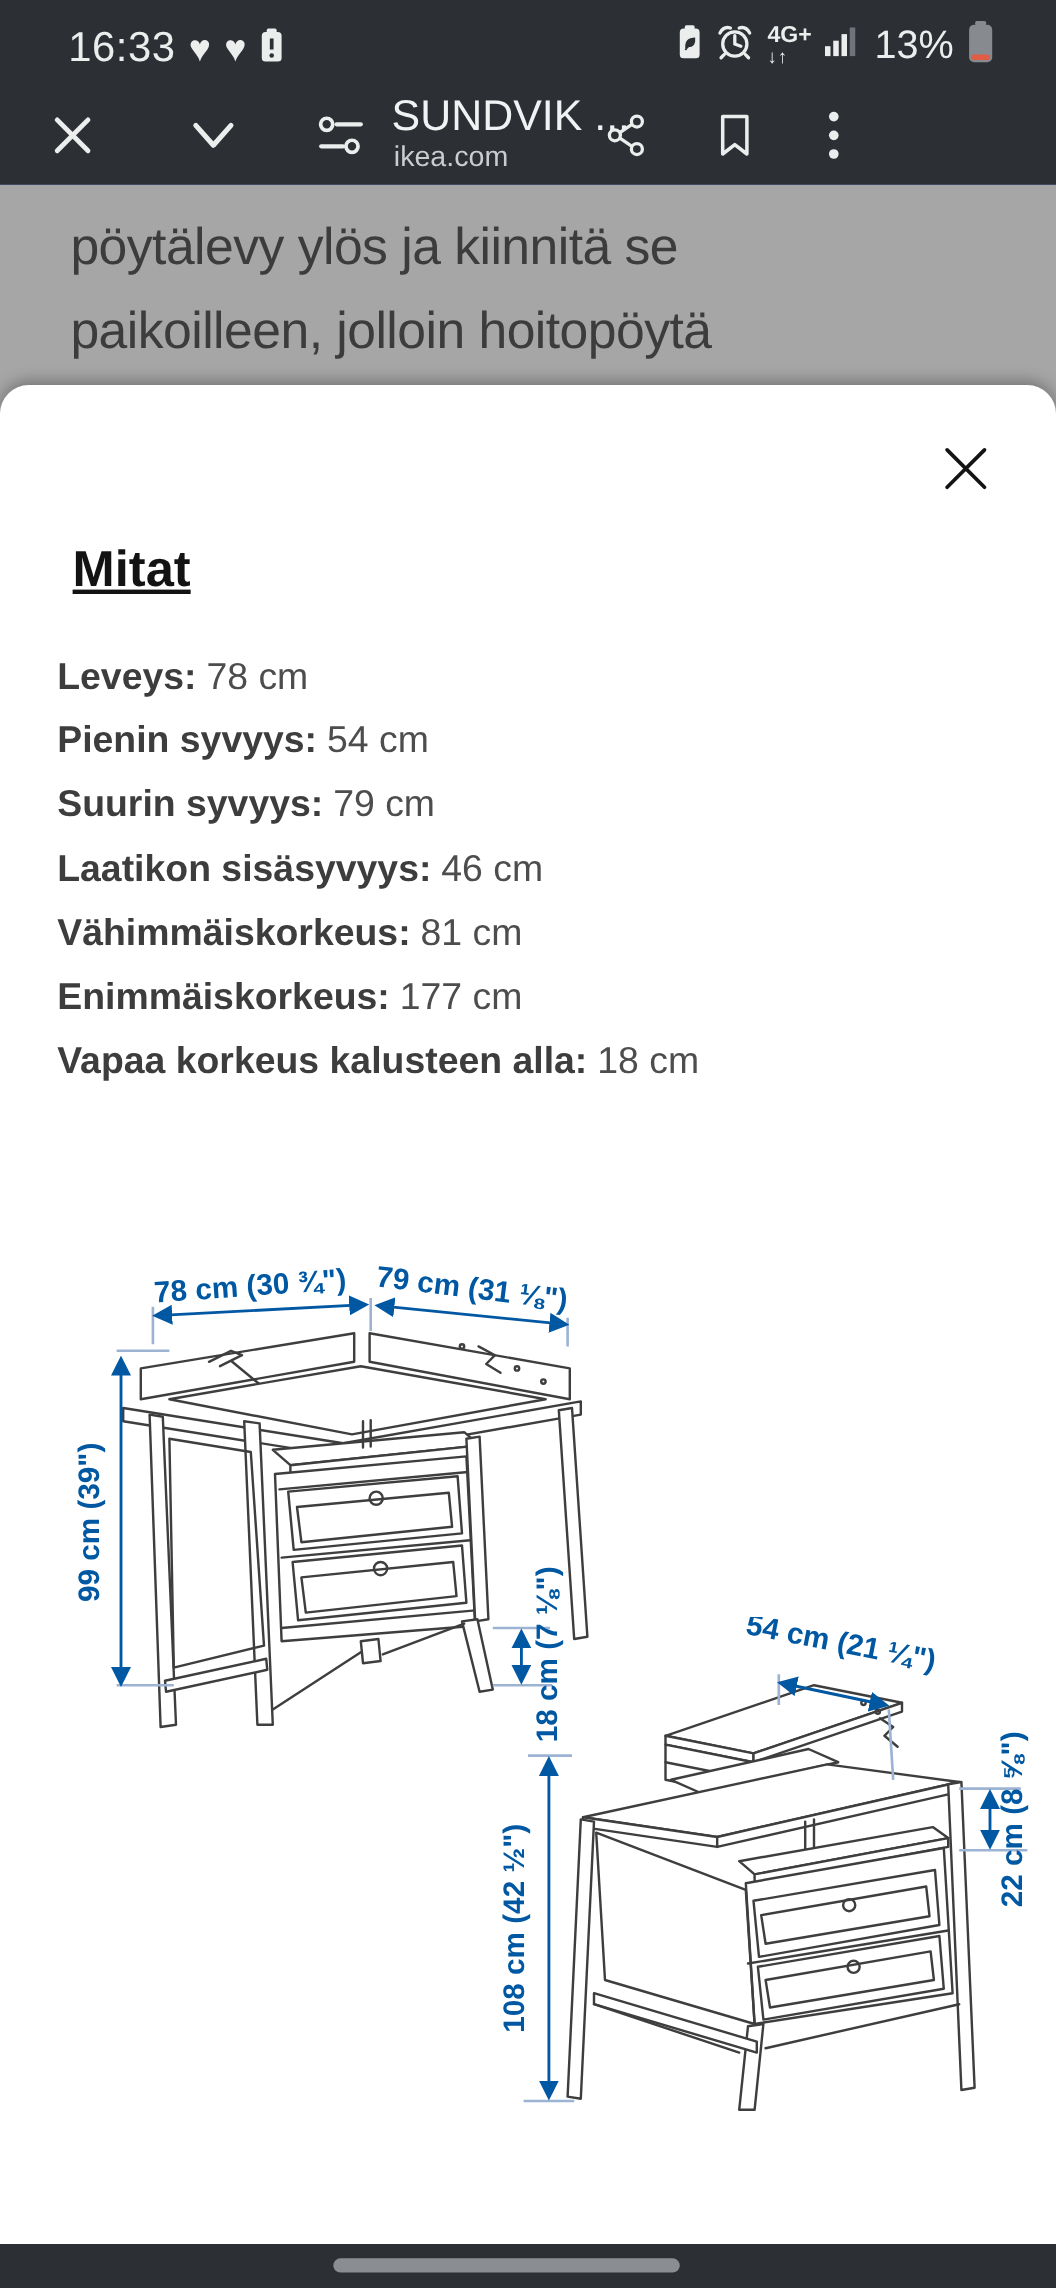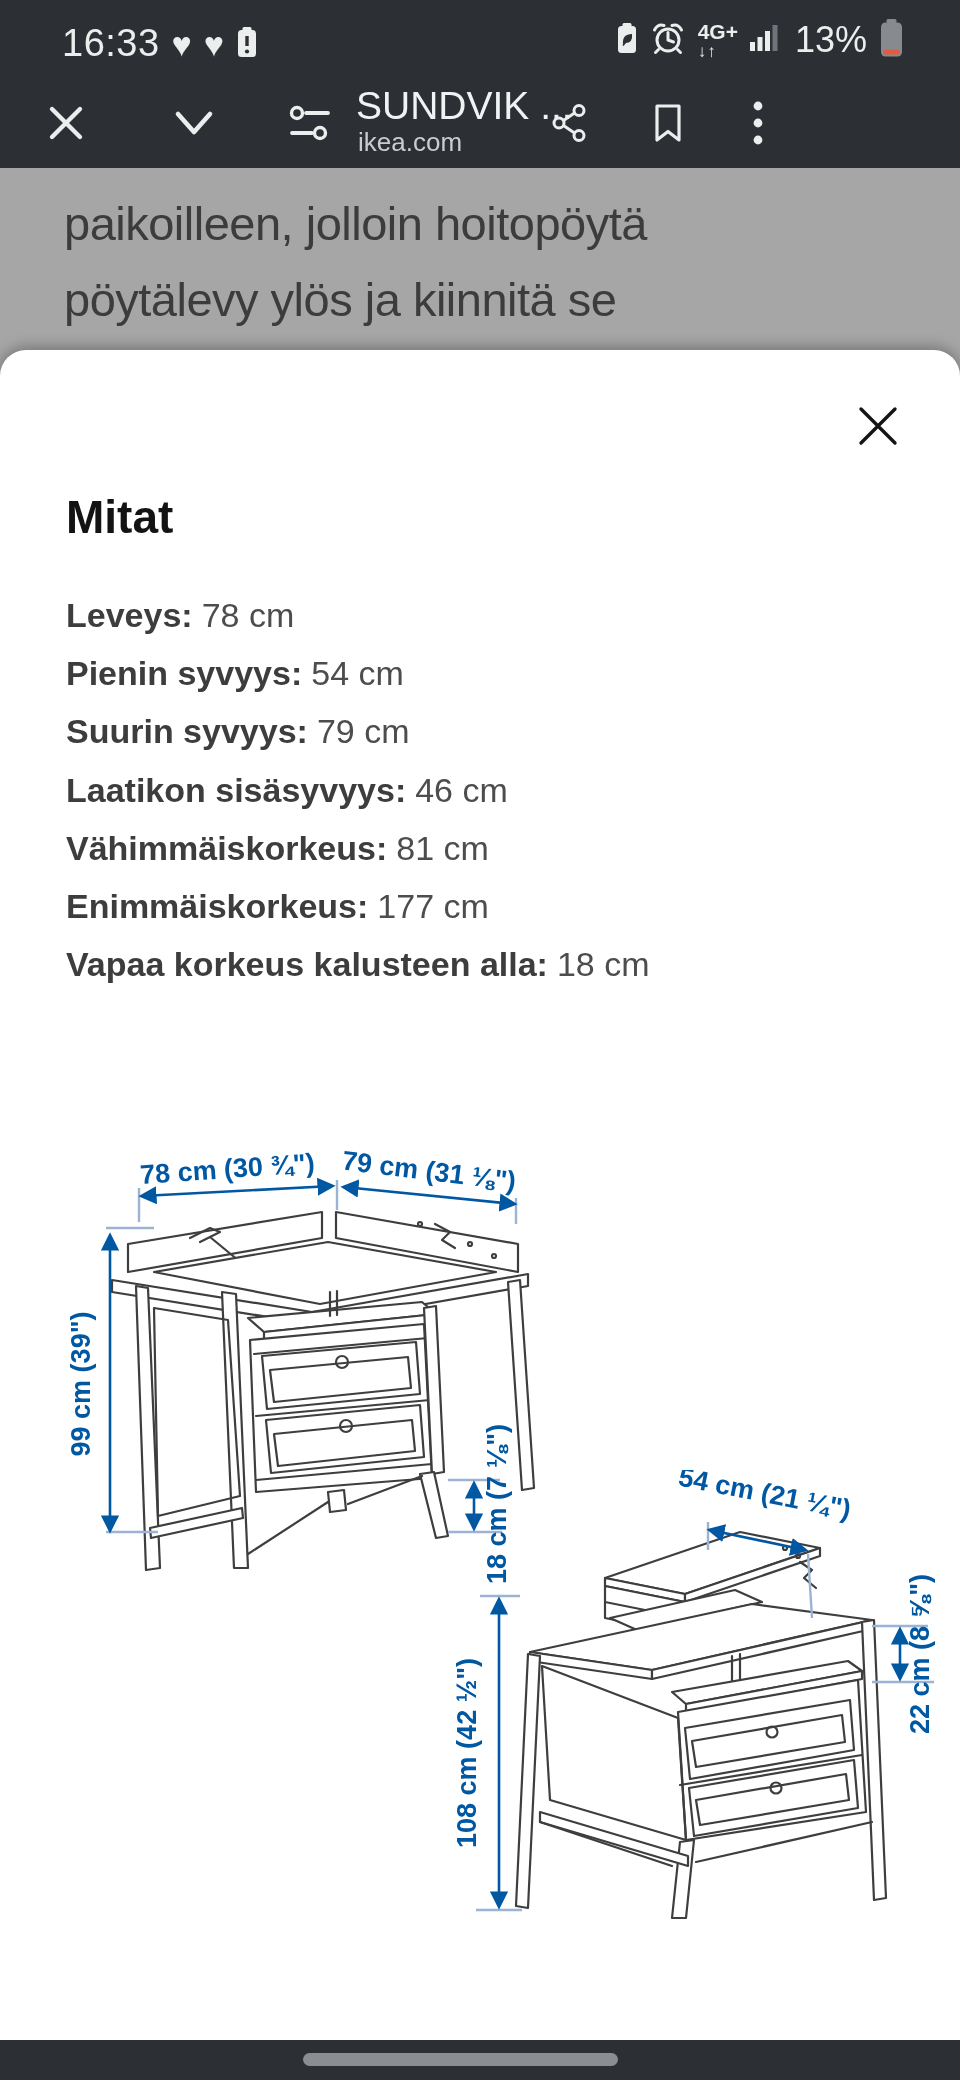--- a/index.html
+++ b/index.html
@@ -25,22 +25,22 @@
   .tb-domain{font-size:26px;line-height:28px;color:#caccce;margin-top:2px;margin-left:2px;}
   
   .dimmed{position:absolute;left:0;top:168px;width:960px;height:220px;background:#a6a6a6;}
   .dim-text{position:absolute;left:64px;top:18px;width:860px;color:#3c3c3c;
     font-size:47px;line-height:76px;letter-spacing:-.5px;}
   
   .sheet{position:absolute;left:0;top:350px;width:960px;height:1690px;background:#ffffff;
     border-radius:26px 26px 0 0;box-shadow:0 -3px 14px rgba(0,0,0,.3);overflow:hidden;}
   .close-btn{position:absolute;left:846px;top:44px;width:64px;height:64px;background:none;
     border:none;padding:0;cursor:pointer;}
-  .sheet-title{position:absolute;left:66px;top:140px;font-size:46px;font-weight:700;color:#131313;margin:0;}
-  .dims{position:absolute;left:66px;top:236px;width:840px;}
+  .sheet-title{position:absolute;left:66px;top:140px;font-size:46px;font-weight:700;color:#131313;margin:0;text-decoration:underline;}
+  .dims{position:absolute;left:52px;top:236px;width:840px;}
   .dim-row{font-size:34px;line-height:58.2px;color:#4d4d4d;}
   .dim-label{font-weight:700;color:#3d3d3d;margin-right:9px;}
   
   .drawing1{position:absolute;left:50px;top:790px;}
   .drawing2{position:absolute;left:380px;top:1120px;}
   .furn{stroke:#3e3e3e;stroke-width:2.2;fill:none;stroke-linejoin:round;stroke-linecap:round;}
   .furnf{stroke:#3e3e3e;stroke-width:2.2;fill:#fff;stroke-linejoin:round;}
   .dimln{stroke:#0058a3;stroke-width:2.6;fill:none;}
   .tick{stroke:#9db3d4;stroke-width:2.4;fill:none;}
   .dimtx{fill:#0058a3;font-weight:700;font-size:27px;text-anchor:middle;
@@ -154,22 +154,22 @@
       <svg width="14" height="46" viewBox="0 0 14 46">
         <circle cx="7" cy="6" r="4.4" fill="#eceded"></circle>
         <circle cx="7" cy="23" r="4.4" fill="#eceded"></circle>
         <circle cx="7" cy="40" r="4.4" fill="#eceded"></circle>
       </svg>
     </button>
   </div>
 
   <div class="dimmed">
     <div class="dim-text">
+      <div>pöytälevy ylös ja kiinnitä se</div>
       <div>paikoilleen, jolloin hoitopöytä</div>
-      <div>pöytälevy ylös ja kiinnitä se</div>
     </div>
   </div>
 
   <div class="sheet">
     <button class="close-btn">
       <svg width="64" height="64" viewBox="0 0 64 64">
         <path d="M15,15 L49,49 M49,15 L15,49" stroke="#141414" stroke-width="3.4" stroke-linecap="round"></path>
       </svg>
     </button>
     <h1 class="sheet-title">Mitat</h1>

